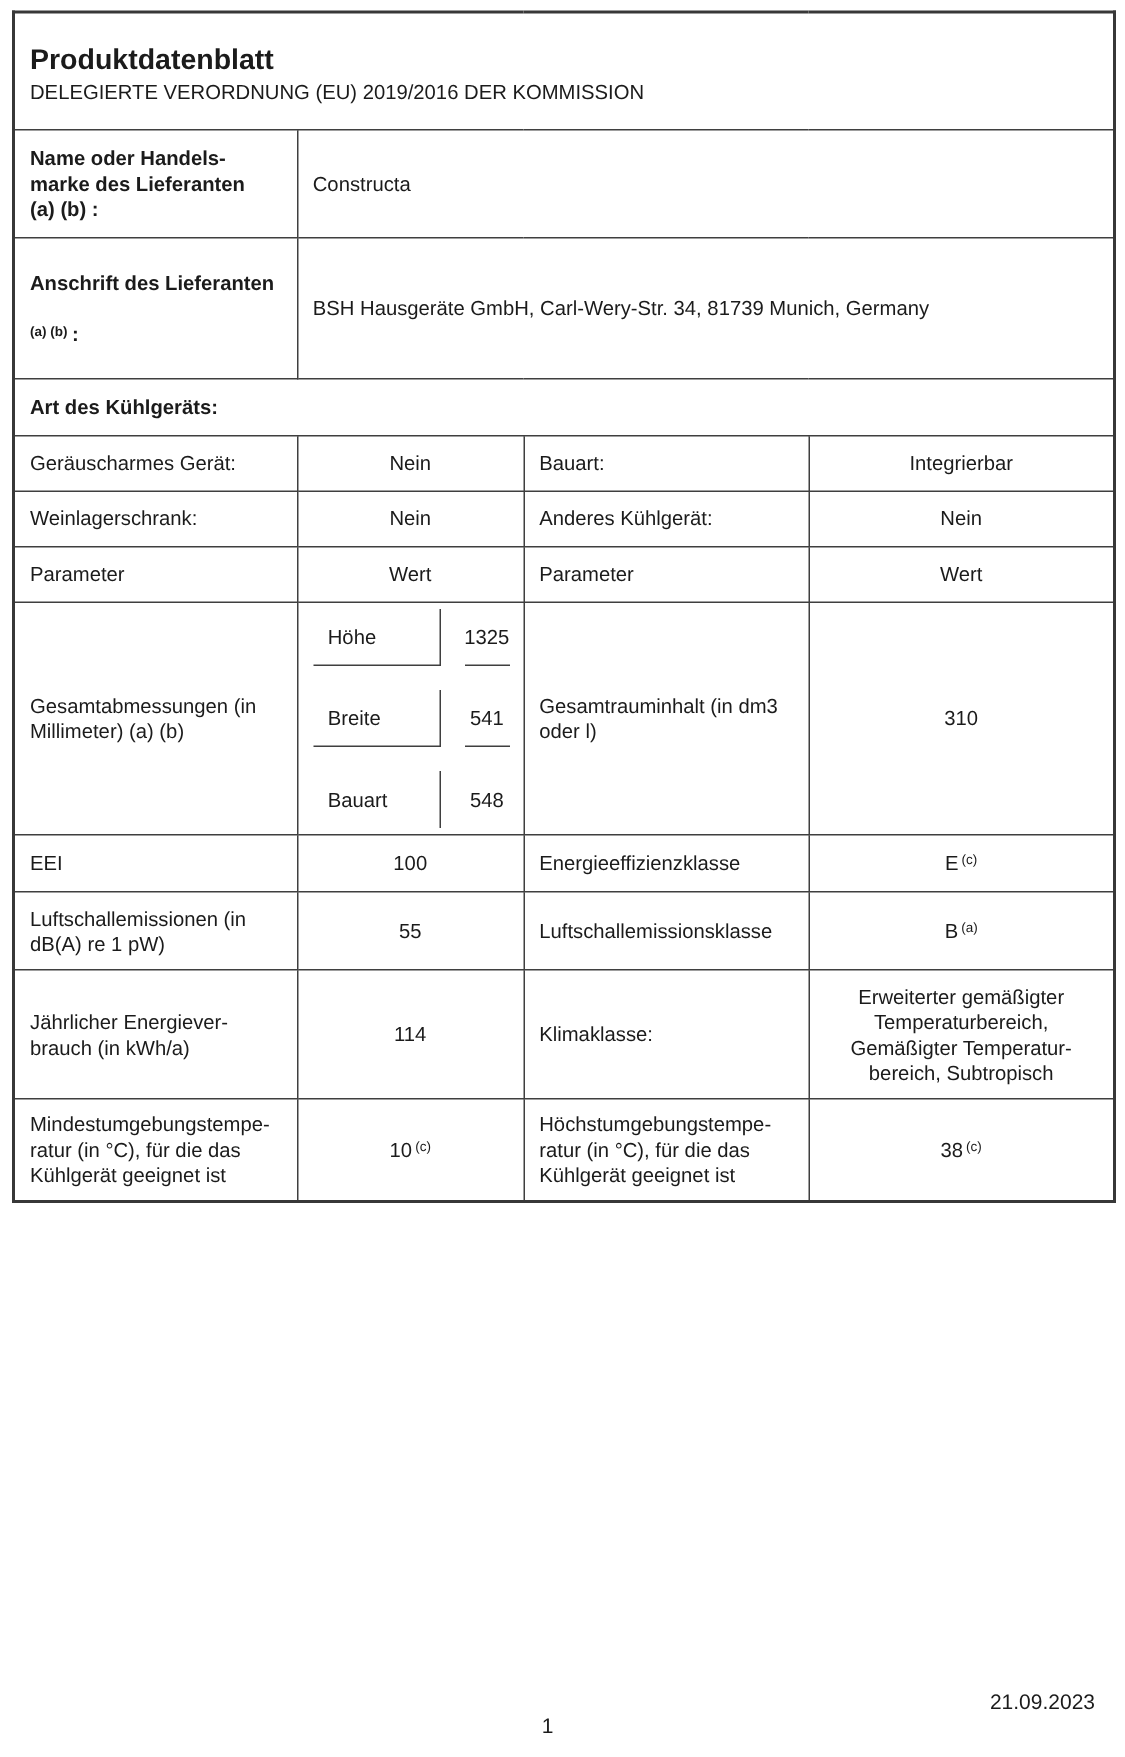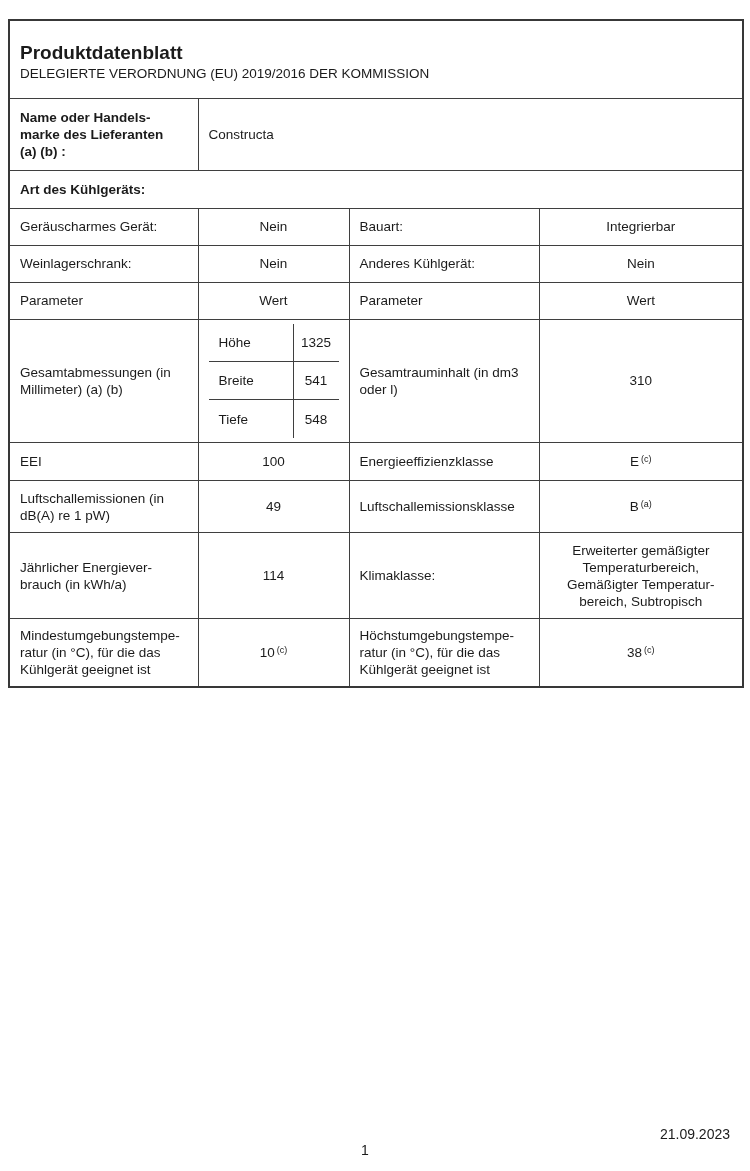--- a/index.html
+++ b/index.html
@@ -10,21 +10,21 @@
   body {
     position: relative;
     width: 750px;
     height: 1171px;
     font-family: "Liberation Sans", sans-serif;
     color: #1b1b1b;
   }
   table.doc {
     position: absolute;
     left: 8px;
-    top: 19px;
+    top: 7px;
     width: 734px;
     border-collapse: collapse;
     table-layout: fixed;
     border: 2px solid #383838;
   }
   table.doc td {
     border: 1.5px solid #3f3f3f;
     font-size: 13.5px;
     line-height: 1.26;
     padding: 4px 10px;
@@ -54,20 +54,21 @@
     vertical-align: 4px;
     margin-left: 2px;
     font-weight: normal;
   }
   td.dims-cell { padding: 0; }
   .dims {
     display: grid;
     grid-template-columns: 85px 1fr;
     grid-auto-rows: 38.3px;
     width: 100%;
+    gap: 16px;
   }
   .dims > div {
     display: flex;
     align-items: center;
     font-size: 13.5px;
   }
   .dim-name {
     padding-left: 10px;
     border-right: 1.5px solid #3f3f3f;
     border-bottom: 1.5px solid #3f3f3f;
@@ -111,20 +112,27 @@
     </td>
   </tr>
 
   <tr style="height:72px">
     <td class="lbl b">Name oder Handels-
 marke des Lieferanten
 (a) (b) :</td>
     <td colspan="3" class="lbl">Constructa</td>
   </tr>
 
+  <tr style="height:51px">
+    <td class="lbl b">
+      <span class="line">Anschrift des Lieferanten</span>
+      <span class="line"><span class="sup-inline">(a) (b)</span><span class="colon">:</span></span>
+    </td>
+    <td colspan="3" class="lbl">BSH Hausgeräte GmbH, Carl-Wery-Str. 34, 81739 Munich, Germany</td>
+  </tr>
 
 
   <tr style="height:38px">
     <td colspan="4" class="lbl b">Art des Kühlgeräts:</td>
   </tr>
 
   <tr style="height:37px">
     <td class="lbl">Geräuscharmes Gerät:</td>
     <td class="val">Nein</td>
     <td class="lbl">Bauart:</td>
@@ -148,40 +156,40 @@
 
   <tr style="height:115px">
     <td class="lbl">Gesamtabmessungen (in
 Millimeter) (a) (b)</td>
     <td class="dims-cell">
       <div class="dims">
         <div class="dim-name">Höhe</div>
         <div class="dim-val">1325</div>
         <div class="dim-name">Breite</div>
         <div class="dim-val">541</div>
-        <div class="dim-name">Tiefe</div>
+        <div class="dim-name">Bauart</div>
         <div class="dim-val">548</div>
       </div>
     </td>
     <td class="lbl">Gesamtrauminhalt (in dm3
 oder l)</td>
     <td class="val">310</td>
   </tr>
 
   <tr style="height:38px">
     <td class="lbl">EEI</td>
     <td class="val">100</td>
     <td class="lbl">Energieeffizienzklasse</td>
     <td class="val"><span>E</span><span class="sup">(c)</span></td>
   </tr>
 
   <tr style="height:52px">
     <td class="lbl">Luftschallemissionen (in
 dB(A) re 1 pW)</td>
-    <td class="val">49</td>
+    <td class="val">55</td>
     <td class="lbl">Luftschallemissionsklasse</td>
     <td class="val"><span>B</span><span class="sup">(a)</span></td>
   </tr>
 
   <tr style="height:86px">
     <td class="lbl">Jährlicher Energiever-
 brauch (in kWh/a)</td>
     <td class="val">114</td>
     <td class="lbl">Klimaklasse:</td>
     <td class="val">Erweiterter gemäßigter

